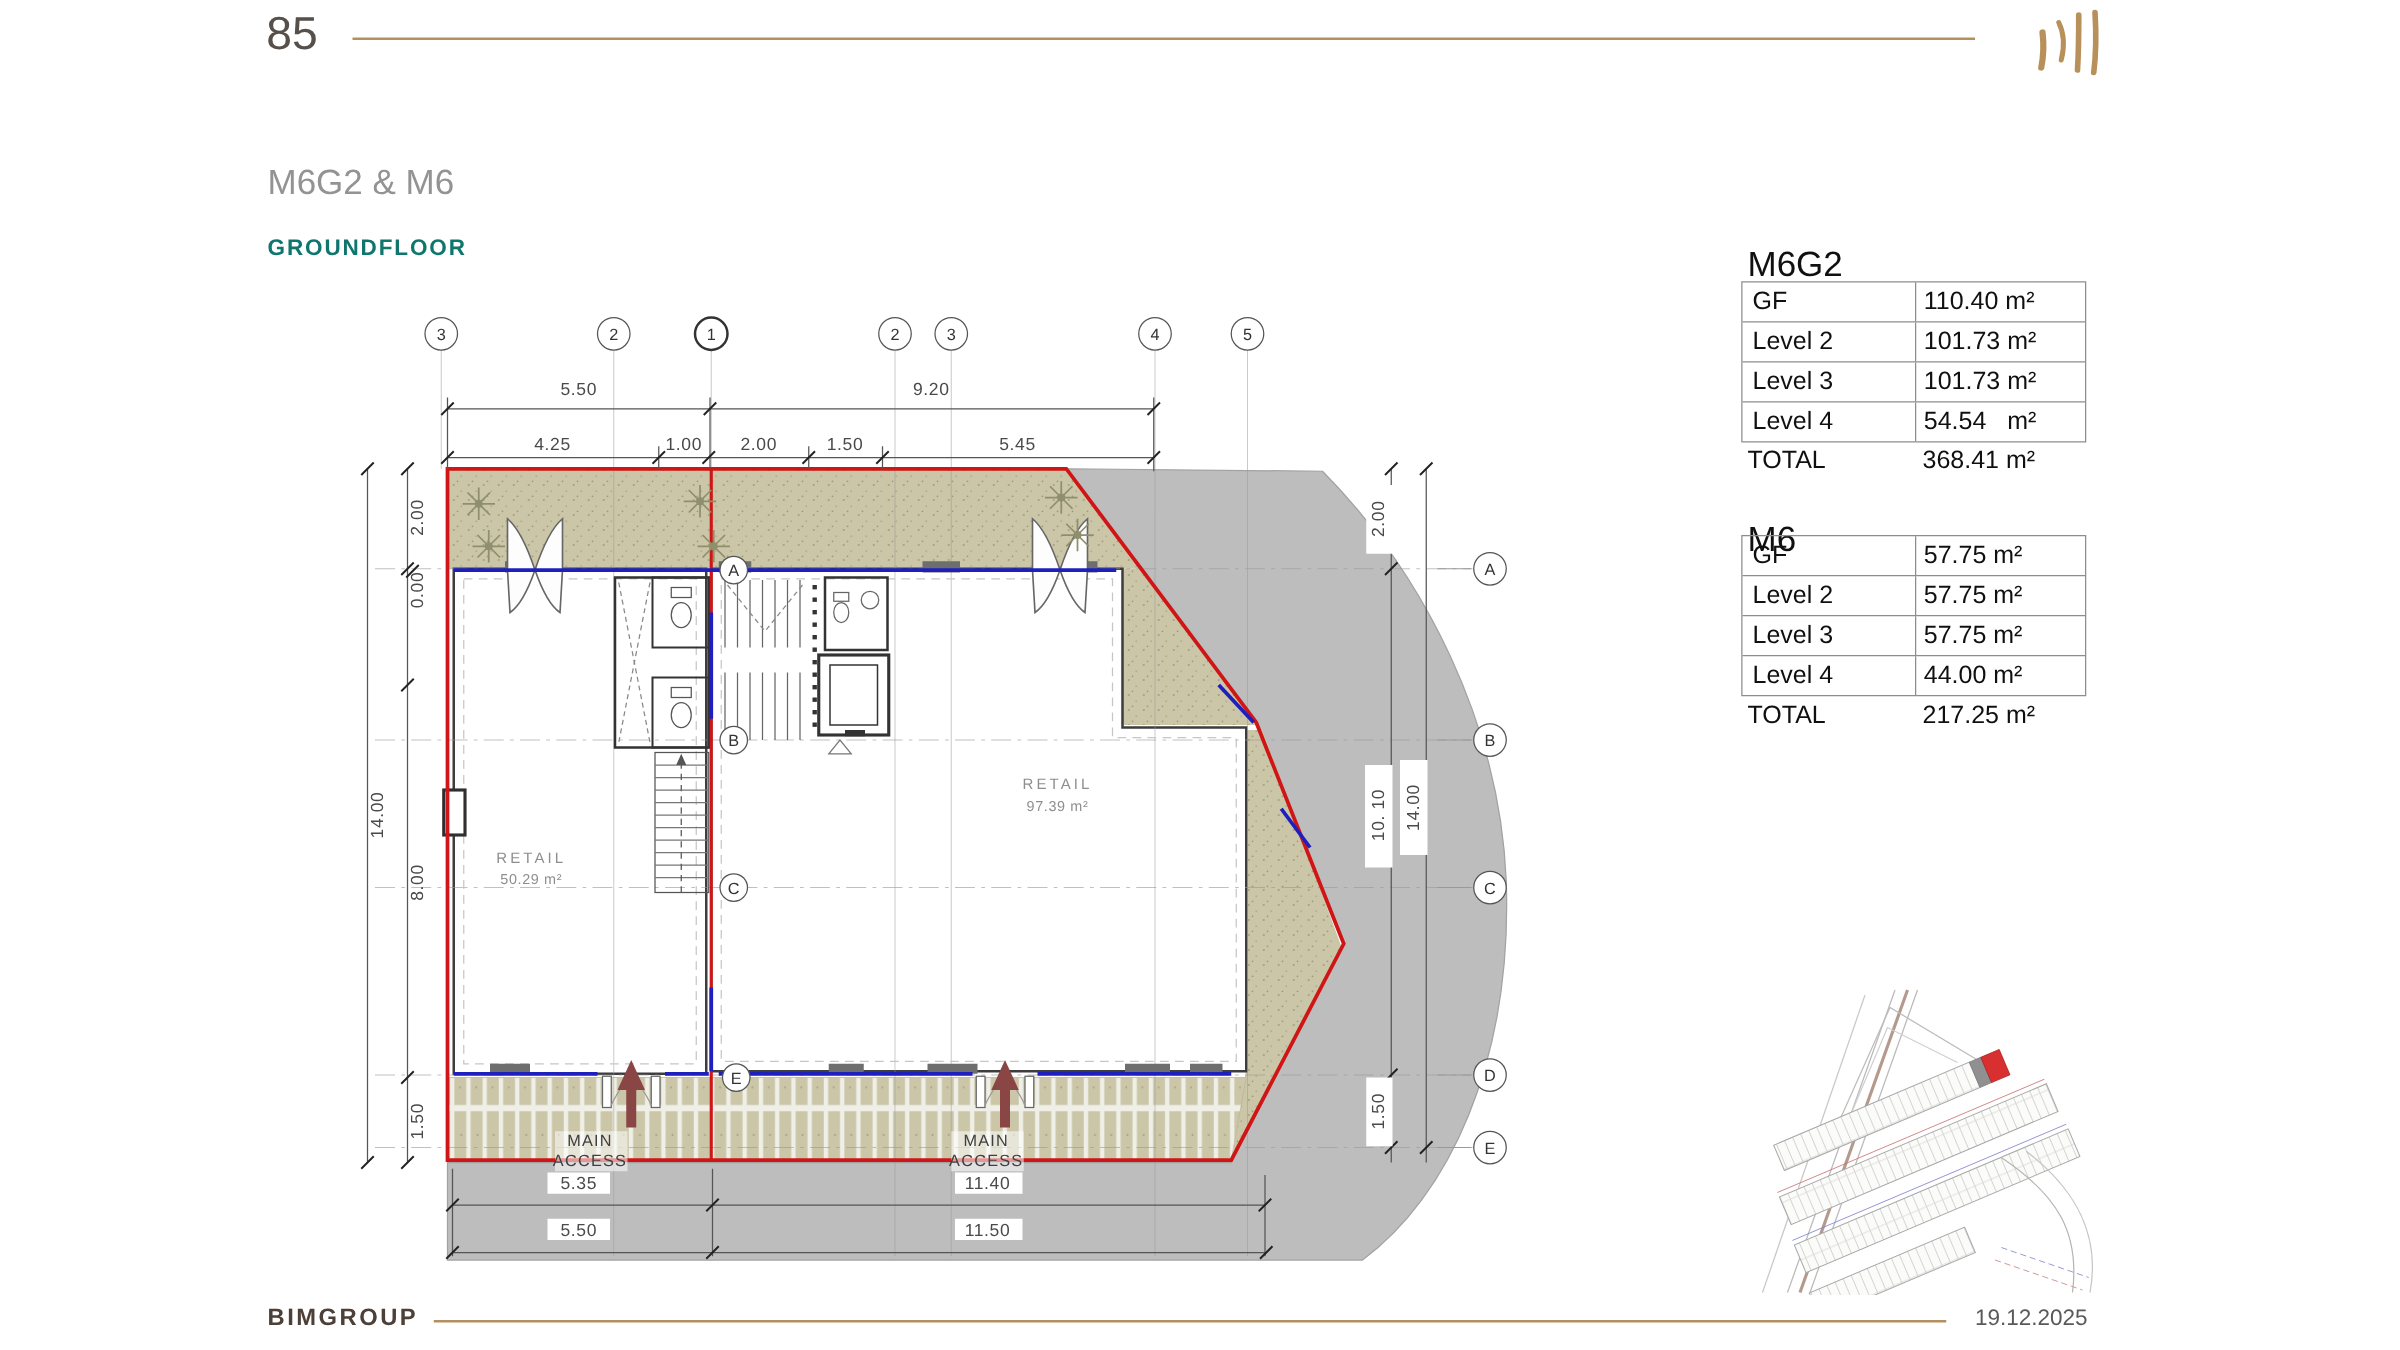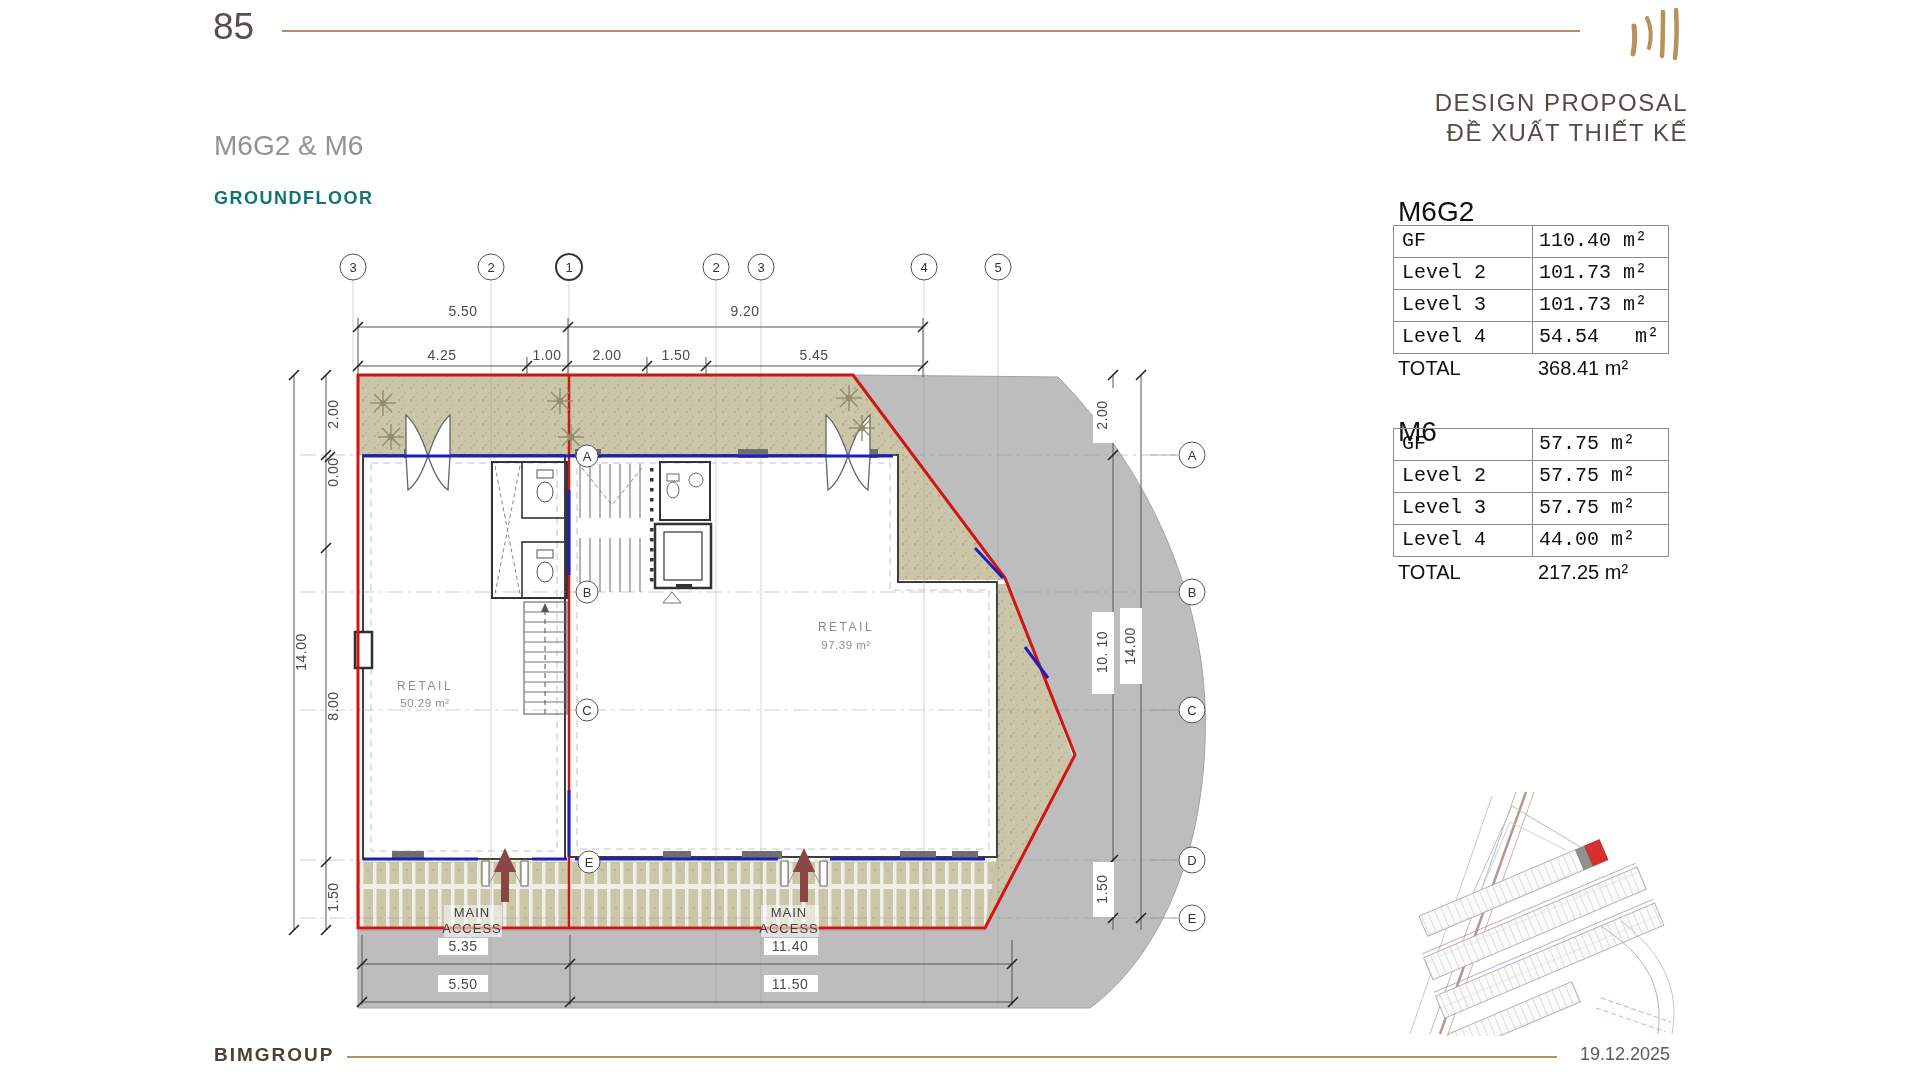--- a/index.html
+++ b/index.html
@@ -9,21 +9,21 @@
   
   .pagenum{left:213px;top:6px;font-size:37px;color:#57504a;}
   .goldline{left:282px;top:30px;width:1298px;height:2px;background:#b3905e;}
   .title{left:210px;top:42px;font-size:60px;color:#53463f;letter-spacing:1px;}
   .subtitle{left:214px;top:130px;font-size:28px;color:#939393;}
   .floor{left:214px;top:188px;font-size:18px;color:#0f766e;letter-spacing:1.5px;font-weight:bold;}
   .proposal{right:232px;top:88px;text-align:right;color:#564a42;font-size:24px;letter-spacing:1.5px;line-height:30px;}
   .logo{left:1622px;top:4px;}
   
   .tbl-head{font-size:28px;color:#101010;}
-  .atable{border:1px solid #8d8d8d;width:274px;font-family:Liberation Mono, monospace;}
+  .atable{border:1px solid #8d8d8d;width:274px;}
   .trow{display:flex;height:31px;border-bottom:1px solid #8d8d8d;}
   .trow:last-child{border-bottom:none;}
   .tcell{font-size:20px;color:#101010;line-height:30px;white-space:pre;}
   .tcell.lbl{width:139px;border-right:1px solid #8d8d8d;padding-left:8px;box-sizing:border-box;}
   .tcell.val{flex:1;padding-left:6px;}
   .totrow{display:flex;width:274px;height:30px;}
   .totrow .tcell.lbl{border:none;}
   
   .company{left:214px;top:1044px;font-size:19px;color:#4c4038;letter-spacing:2px;font-weight:bold;}
   .goldline2{left:347px;top:1056px;width:1210px;height:2px;background:#b3905e;}
@@ -38,24 +38,20 @@
 </style>
 </head>
 <body>
 
 <div class="slide">
 
   <div class="abs pagenum">85</div>
   <div class="abs goldline"></div>
   <div class="abs subtitle">M6G2 &amp; M6</div>
   <div class="abs floor">GROUNDFLOOR</div>
-  <div class="abs proposal">
-    <div>DESIGN PROPOSAL</div>
-    <div>ĐỀ XUẤT THIẾT KẾ</div>
-  </div>
   <svg class="abs logo" width="70" height="62" viewBox="0 0 70 62">
     <g stroke="#b8905a" fill="none" stroke-linecap="round">
       <path d="M12,22 C13,30 13,40 11,50" stroke-width="5"></path>
       <path d="M25,14 C29,22 30,32 27,44" stroke-width="4"></path>
       <path d="M41,8 C41,22 41,36 40,52" stroke-width="4.5"></path>
       <path d="M54,6 C55,22 55,38 53,54" stroke-width="4.5"></path>
     </g>
   </svg>
 
   <div class="abs tbl-head" style="left:1398px;top:196px;">M6G2</div>

